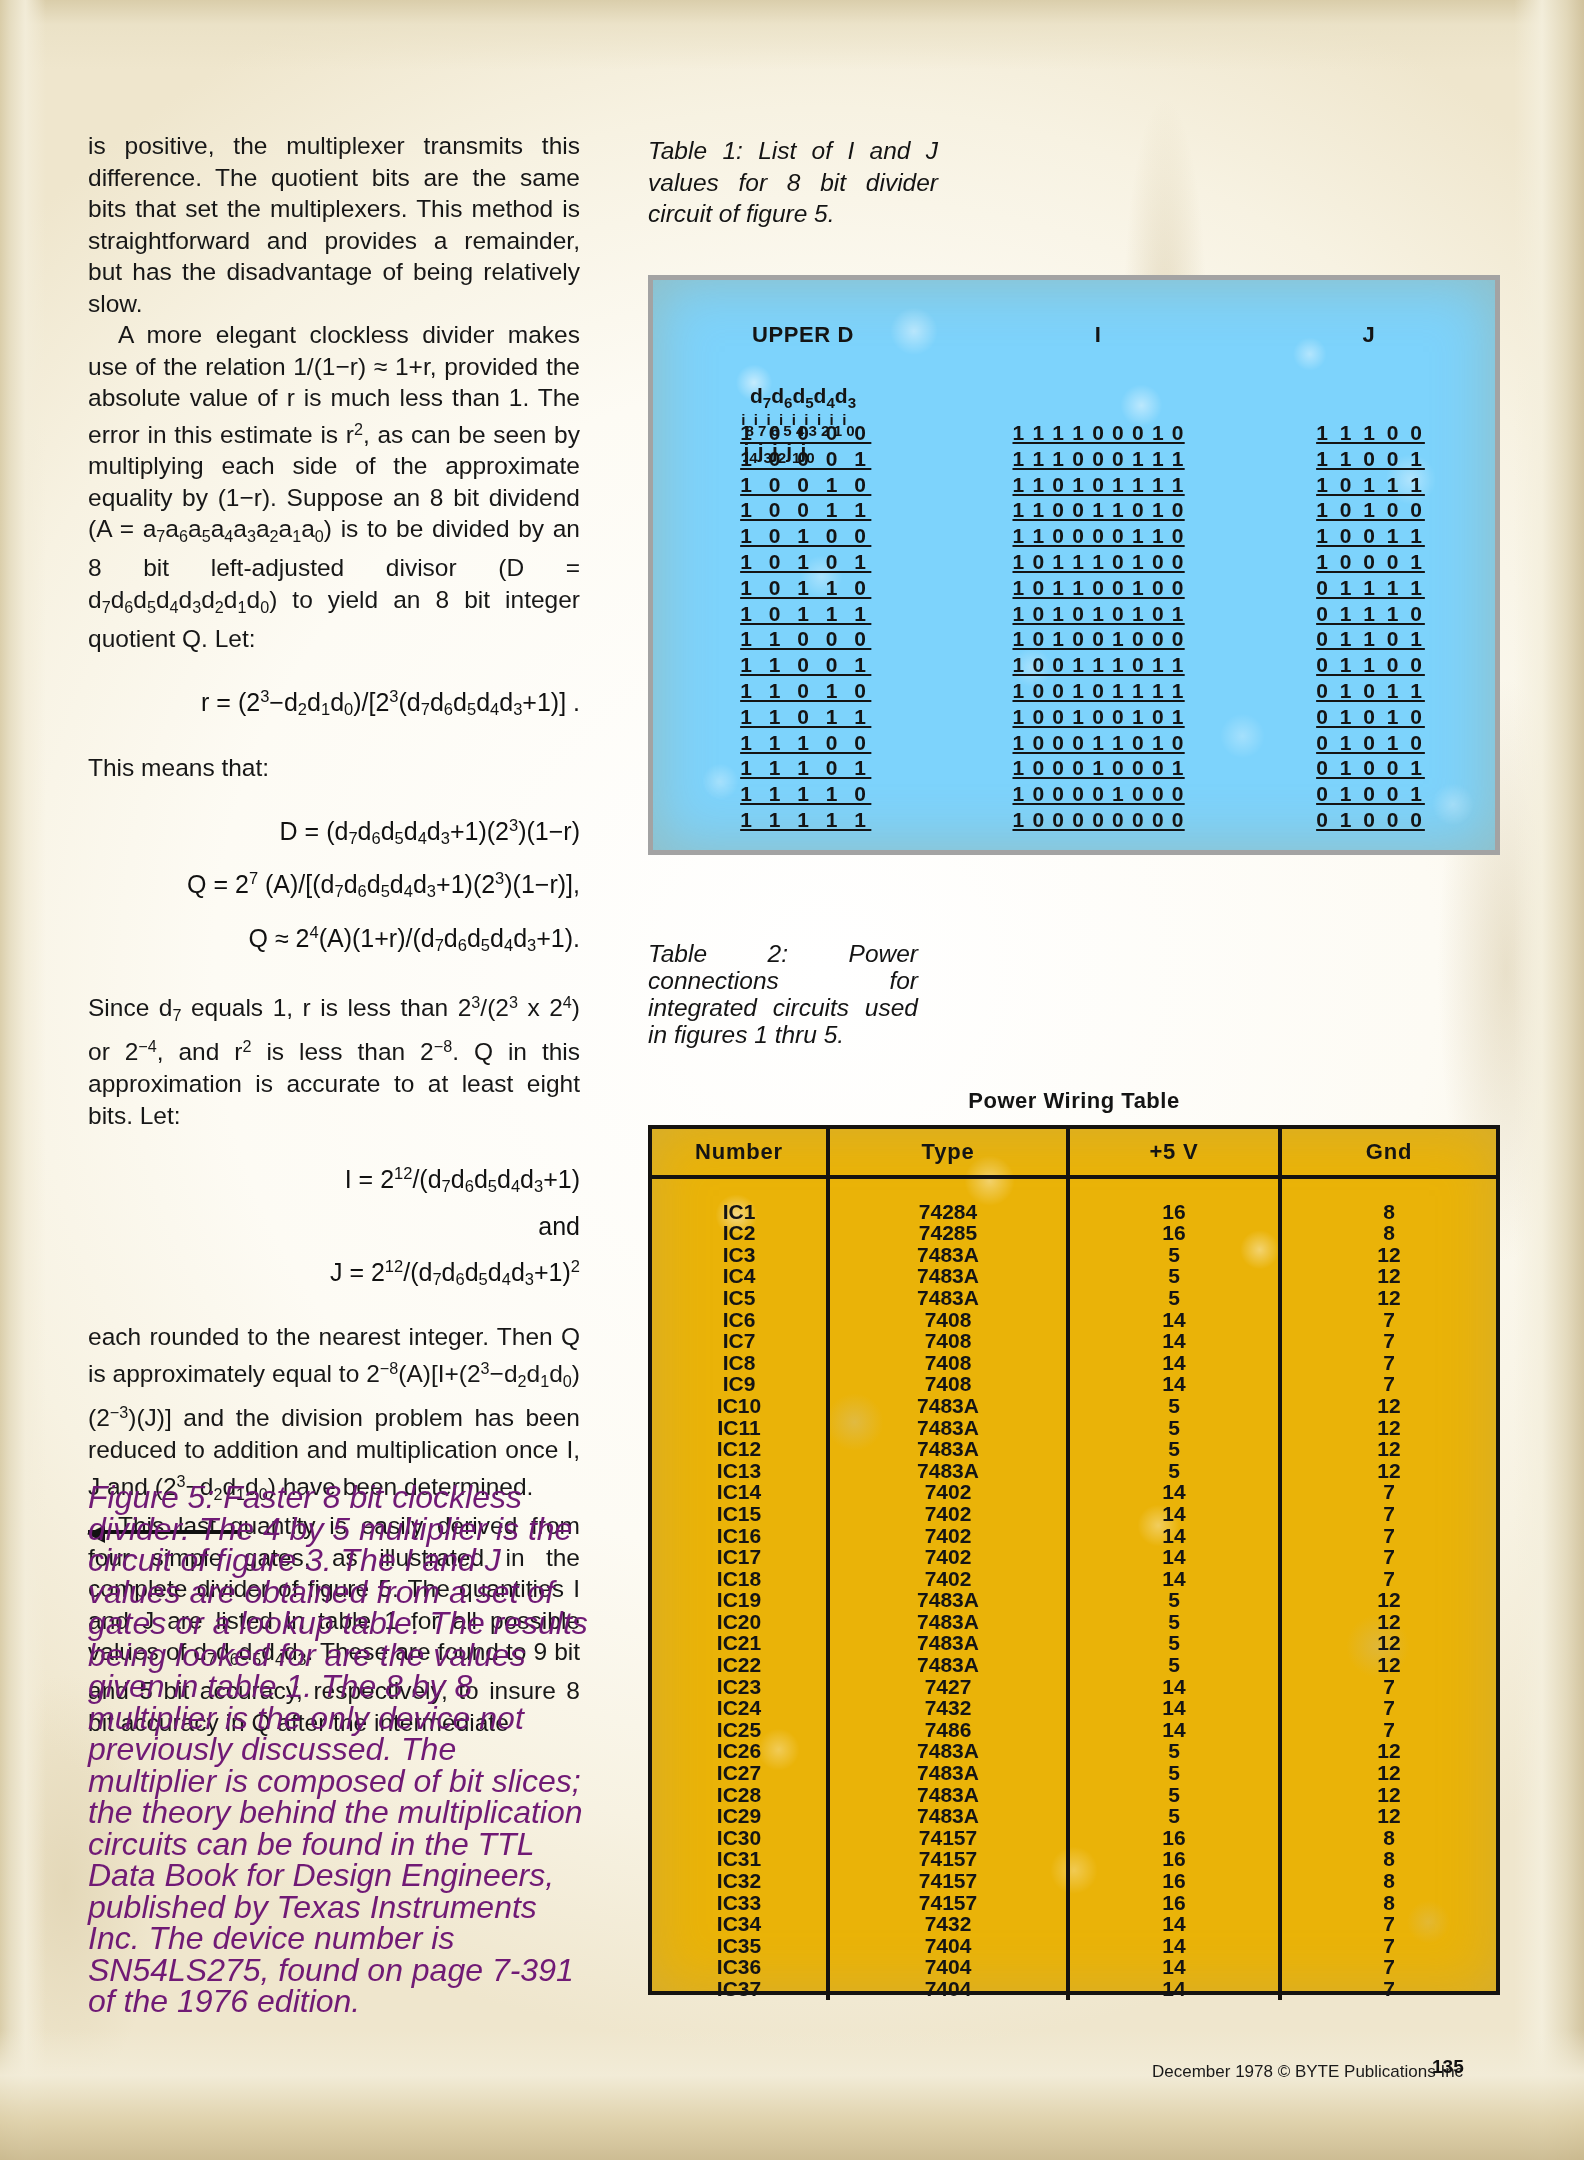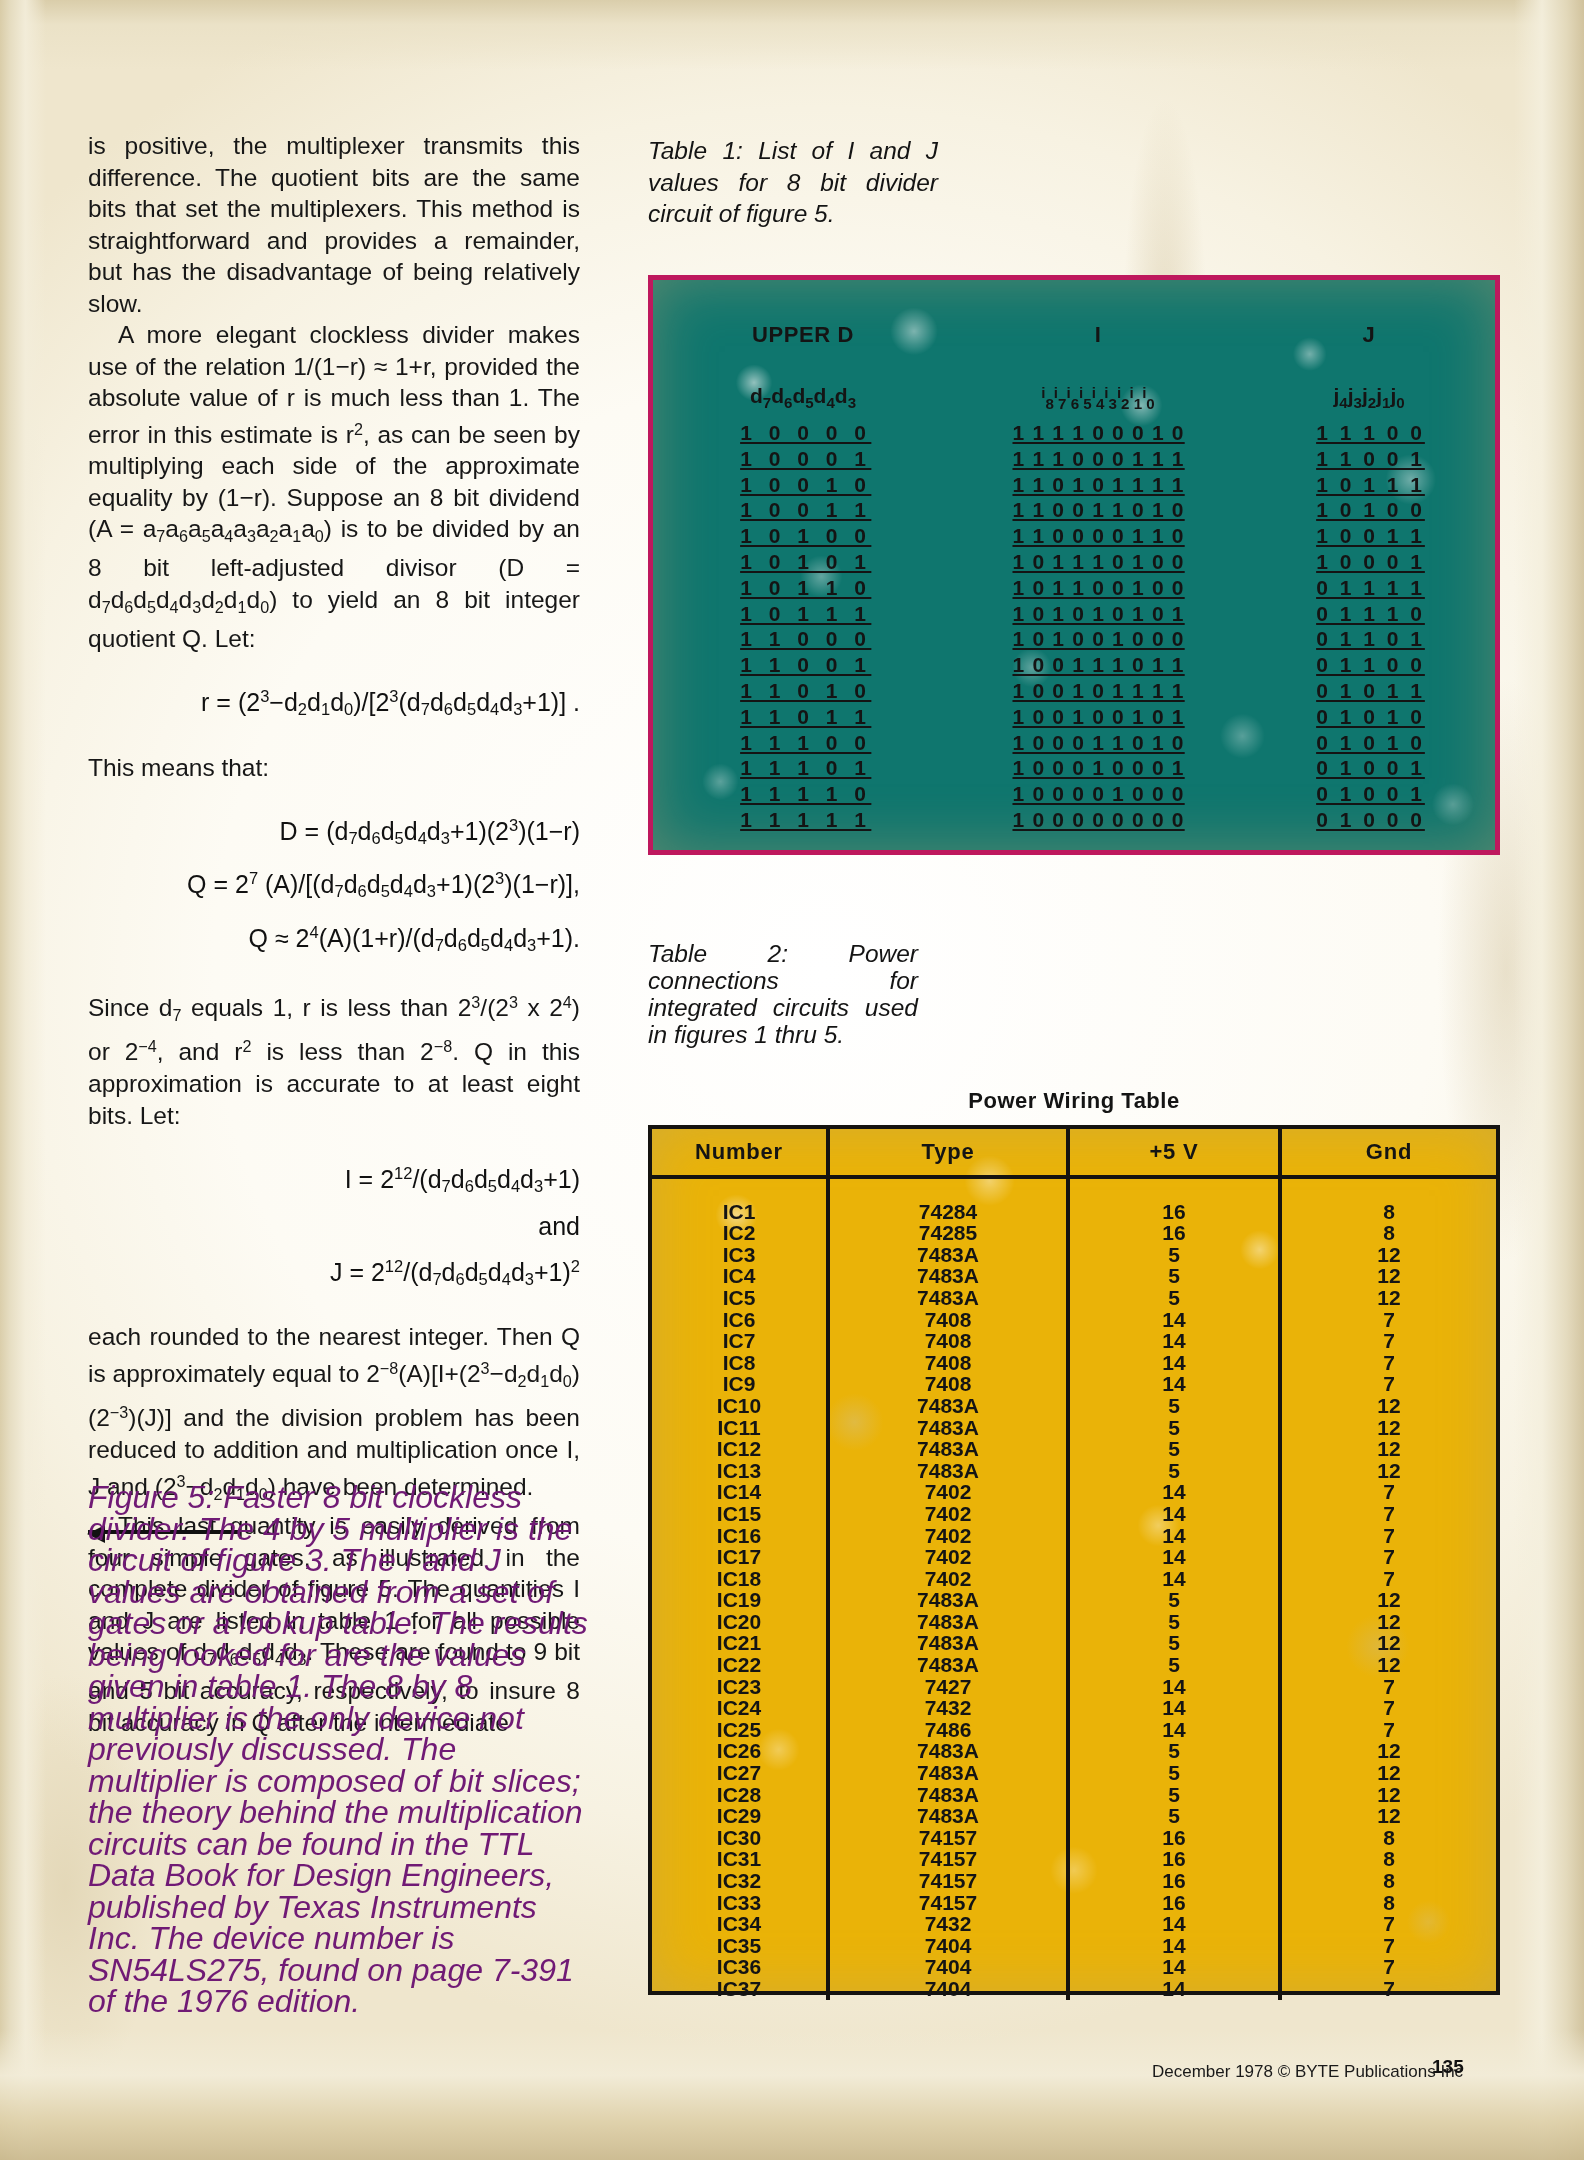--- a/index.html
+++ b/index.html
@@ -91,22 +91,22 @@
   }
   .tbl2-caption{
     position:absolute;left:648px;top:940px;width:270px;
     font-style:italic;font-size:24.5px;line-height:27px;color:#141414;
     text-align:justify;
   }
 
   
   .tbl1-box{
     position:absolute;left:648px;top:275px;width:852px;height:580px;
-    background:#0f766e;
-    border:5px solid #be185d;
+    background:#7dd3fc;
+    border:5px solid #a3a3a3;
     box-sizing:border-box;
     box-shadow:inset 0 0 60px rgba(175,160,112,.45);
   }
   .tbl1-tex{
     position:absolute;inset:0;
     background:
       radial-gradient(circle 26px at 12% 18%, rgba(255,255,255,.55), rgba(255,255,255,0) 70%),
       radial-gradient(circle 34px at 31% 9%,  rgba(255,255,255,.45), rgba(255,255,255,0) 70%),
       radial-gradient(circle 30px at 58% 22%, rgba(255,255,255,.48), rgba(255,255,255,0) 70%),
       radial-gradient(circle 24px at 78% 13%, rgba(255,255,255,.42), rgba(255,255,255,0) 70%),
@@ -121,21 +121,21 @@
   .t1-head{
     position:absolute;top:42px;left:0;width:100%;
     display:flex;
     font-weight:bold;font-size:22px;letter-spacing:.6px;color:#141414;
   }
   .t1-head .h-d{width:300px;text-align:center;}
   .t1-head .h-i{width:290px;text-align:center;}
   .t1-head .h-j{width:252px;text-align:center;}
   .t1-sub{
     position:absolute;top:104px;left:0;width:100%;
-    display:flex;font-weight:bold;font-size:21px;color:#141414;
+    display:flex;font-weight:bold;font-size:21px;color:#141414;flex-direction:column;
   }
   .t1-sub .s-d{width:300px;text-align:center;}
   .t1-sub .s-i{width:290px;text-align:center;}
   .t1-sub .s-j{width:252px;text-align:center;}
   .t1-sub sub{font-size:.72em;vertical-align:-0.3em;}
   .t1-sub sup{font-size:.72em;vertical-align:0.45em;}
   .t1-rows{
     position:absolute;top:140px;left:0;width:100%;
   }
   .t1-row{display:flex;font-size:21px;line-height:25.8px;font-weight:bold;color:#141414;text-decoration:underline;}

